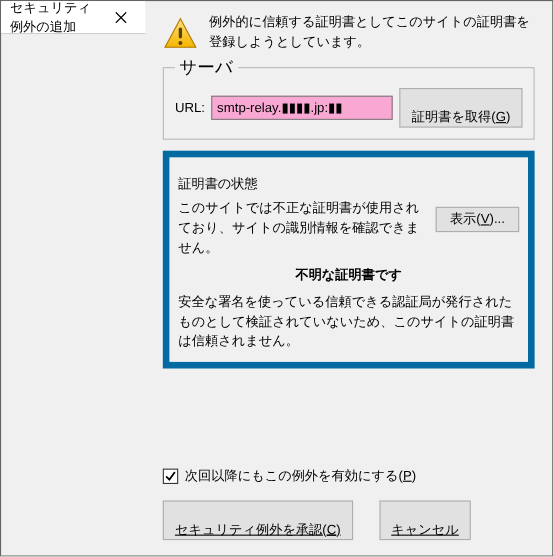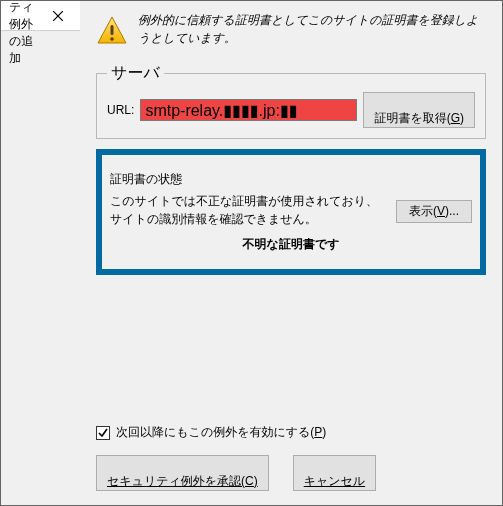--- a/index.html
+++ b/index.html
@@ -42,22 +42,21 @@
   .titlebar-close svg { width: 10px; height: 10px; }
   .content {
     flex: 1;
     padding: 10px 16px 14px 16px;
     display: flex;
     flex-direction: column;
   }
   .intro {
     display: flex;
     gap: 10px;
-    margin-bottom: 12px;
-    font-style: italic;
+    margin-bottom: 0;
   }
   .warn-icon {
     width: 32px;
     height: 32px;
     flex-shrink: 0;
     margin-top: 4px;
   }
   .intro-text p {
     margin: 0 0 4px 0;
     line-height: 1.5;
@@ -76,24 +75,24 @@
     align-items: center;
     gap: 6px;
   }
   .server-row label {
     flex-shrink: 0;
   }
   .url-input {
     flex: 1;
     height: 22px;
     border: 1px solid #7a7a7a;
-    background: #ef4444;
+    background: #f9a8d4;
     padding: 0 4px;
     font-family: inherit;
-    font-size: 16px;
+    font-size: 12px;
   }
   .btn {
     background: #e1e1e1;
     border: 1px solid #adadad;
     height: 23px;
     padding: 17px 10px;
     font-family: inherit;
     font-size: 12px;
     cursor: pointer;
     white-space: nowrap;
@@ -203,20 +202,21 @@
       <p class="status-title">証明書の状態</p>
       <div class="status-top">
         <div class="status-text">
           <p class="status-desc">このサイトでは不正な証明書が使用されており、サイトの識別情報を確認できません。</p>
         </div>
         <button class="btn small">
           <span>表示(</span><span class="underline">V</span><span>)...</span>
         </button>
       </div>
       <p class="status-sub">不明な証明書です</p>
+      <p class="status-reason">安全な署名を使っている信頼できる認証局が発行されたものとして検証されていないため、このサイトの証明書は信頼されません。</p>
     </div>
 
     <div class="spacer"></div>
 
     <div class="checkbox-row">
       <span class="chk">
         <svg viewBox="0 0 10 10">
           <polyline points="1,5 4,8 9,1" fill="none" stroke="#000" stroke-width="1.6"></polyline>
         </svg>
       </span>

